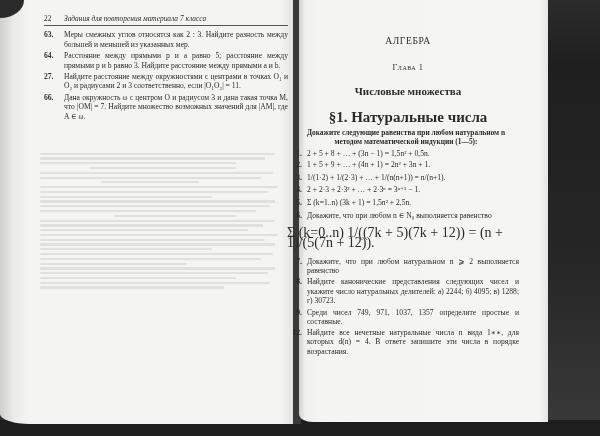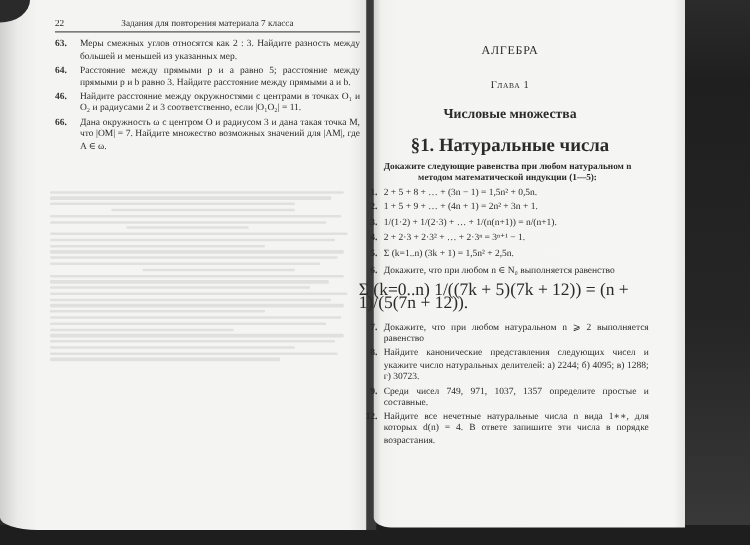--- a/index.html
+++ b/index.html
@@ -23,21 +23,21 @@
   .gutter { position:absolute; left:293px; top:0; width:8px; height:424px; background:#3a3a3a; }
   .page-right {
     left:299px; top:0; width:249px; height:422px;
     border-bottom-left-radius:14px 8px;
     background:linear-gradient(90deg,#d0d0ce 0px,#f0f0ee 6px,#f4f4f2 20px,#f5f5f3 240px,#e4e4e2 249px);
   }
   .content { position:absolute; font-size:7.6px; line-height:9.4px; }
   .left-content { left:44px; top:14px; width:244px; }
   .running-head { display:flex; align-items:baseline; border-bottom:0.8px solid #555; padding-bottom:2px; margin-bottom:4px; font-size:7.4px; }
   .running-head .pg { width:20px; }
-  .running-head .title { flex:1; text-align:center; padding-right:20px; }
+  .running-head .title { flex:1; padding-right:20px;font-style:italic; }
   .problem { display:flex; margin-bottom:2px; text-align:justify; }
   .problem .num { width:20px; flex:none; font-weight:bold; color:#333; }
   .problem .txt { flex:1; }
   .ghost { position:absolute; left:40px; top:150px; width:245px; }
   .ghost div { height:2.2px; background:#e0e0de; margin:2.6px 0; border-radius:1px; }
   .right-content { left:287px; top:36px; width:232px; }
   .part-title { text-align:center; font-size:9.6px; letter-spacing:0.6px; margin-bottom:18px; padding-left:10px; }
   .chapter { text-align:center; font-size:8.4px; letter-spacing:0.5px; margin-bottom:14px; padding-left:10px; font-variant:small-caps; }
   .chapter-title { text-align:center; font-size:11px; font-weight:bold; margin-bottom:17px; padding-left:10px; }
   .section-title { text-align:center; font-size:15px; font-weight:bold; margin-bottom:5px; padding-left:10px; }
@@ -98,21 +98,21 @@
   </div>
   <div class="problem">
     <span class="num">63.</span>
     <span class="txt">Меры смежных углов относятся как 2 : 3. Найдите разность между большей и меньшей из указанных мер.</span>
   </div>
   <div class="problem">
     <span class="num">64.</span>
     <span class="txt">Расстояние между прямыми p и a равно 5; расстояние между прямыми p и b равно 3. Найдите расстояние между прямыми a и b.</span>
   </div>
   <div class="problem">
-    <span class="num">46.</span>
+    <span class="num">27.</span>
     <span class="txt">Найдите расстояние между окружностями с центрами в точках O₁ и O₂ и радиусами 2 и 3 соответственно, если |O₁O₂| = 11.</span>
   </div>
   <div class="problem">
     <span class="num">66.</span>
     <span class="txt">Дана окружность ω с центром O и радиусом 3 и дана такая точка M, что |OM| = 7. Найдите множество возможных значений для |AM|, где A ∈ ω.</span>
   </div>
 </div>
 
 <div class="content right-content">
   <div class="part-title">АЛГЕБРА</div>

